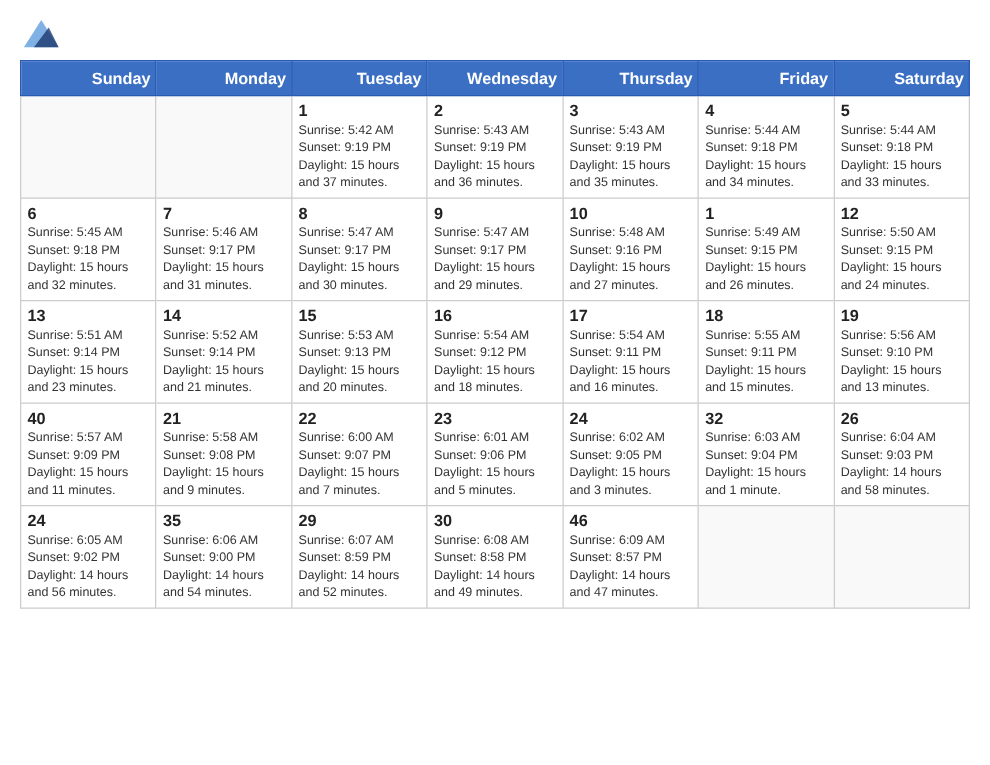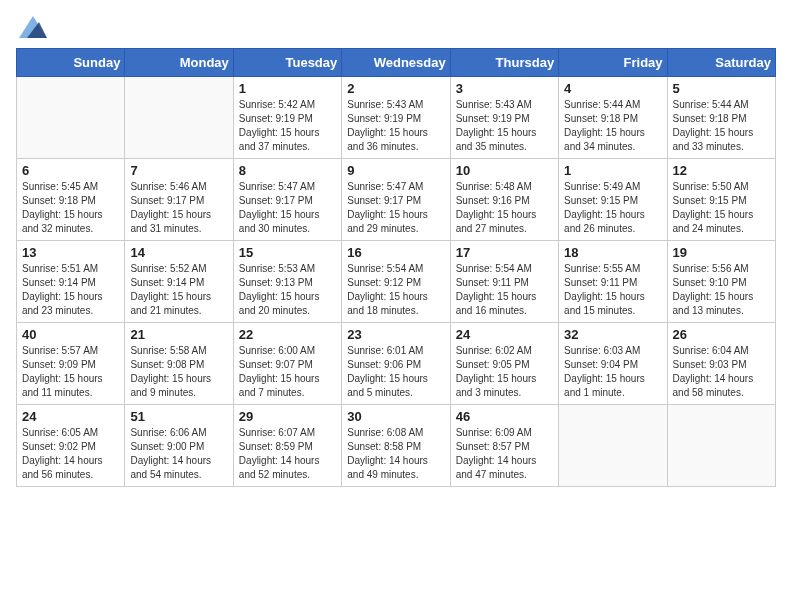--- a/index.html
+++ b/index.html
@@ -231,21 +231,21 @@
           <div class="day-number">26</div>
           <div class="day-info">Sunrise: 6:04 AM<br>Sunset: 9:03 PM<br>Daylight: 14 hours<br>and 58 minutes.</div>
         </td>
       </tr>
       <tr>
         <td>
           <div class="day-number">24</div>
           <div class="day-info">Sunrise: 6:05 AM<br>Sunset: 9:02 PM<br>Daylight: 14 hours<br>and 56 minutes.</div>
         </td>
         <td>
-          <div class="day-number">51</div>
+          <div class="day-number">35</div>
           <div class="day-info">Sunrise: 6:06 AM<br>Sunset: 9:00 PM<br>Daylight: 14 hours<br>and 54 minutes.</div>
         </td>
         <td>
           <div class="day-number">29</div>
           <div class="day-info">Sunrise: 6:07 AM<br>Sunset: 8:59 PM<br>Daylight: 14 hours<br>and 52 minutes.</div>
         </td>
         <td>
           <div class="day-number">30</div>
           <div class="day-info">Sunrise: 6:08 AM<br>Sunset: 8:58 PM<br>Daylight: 14 hours<br>and 49 minutes.</div>
         </td>

